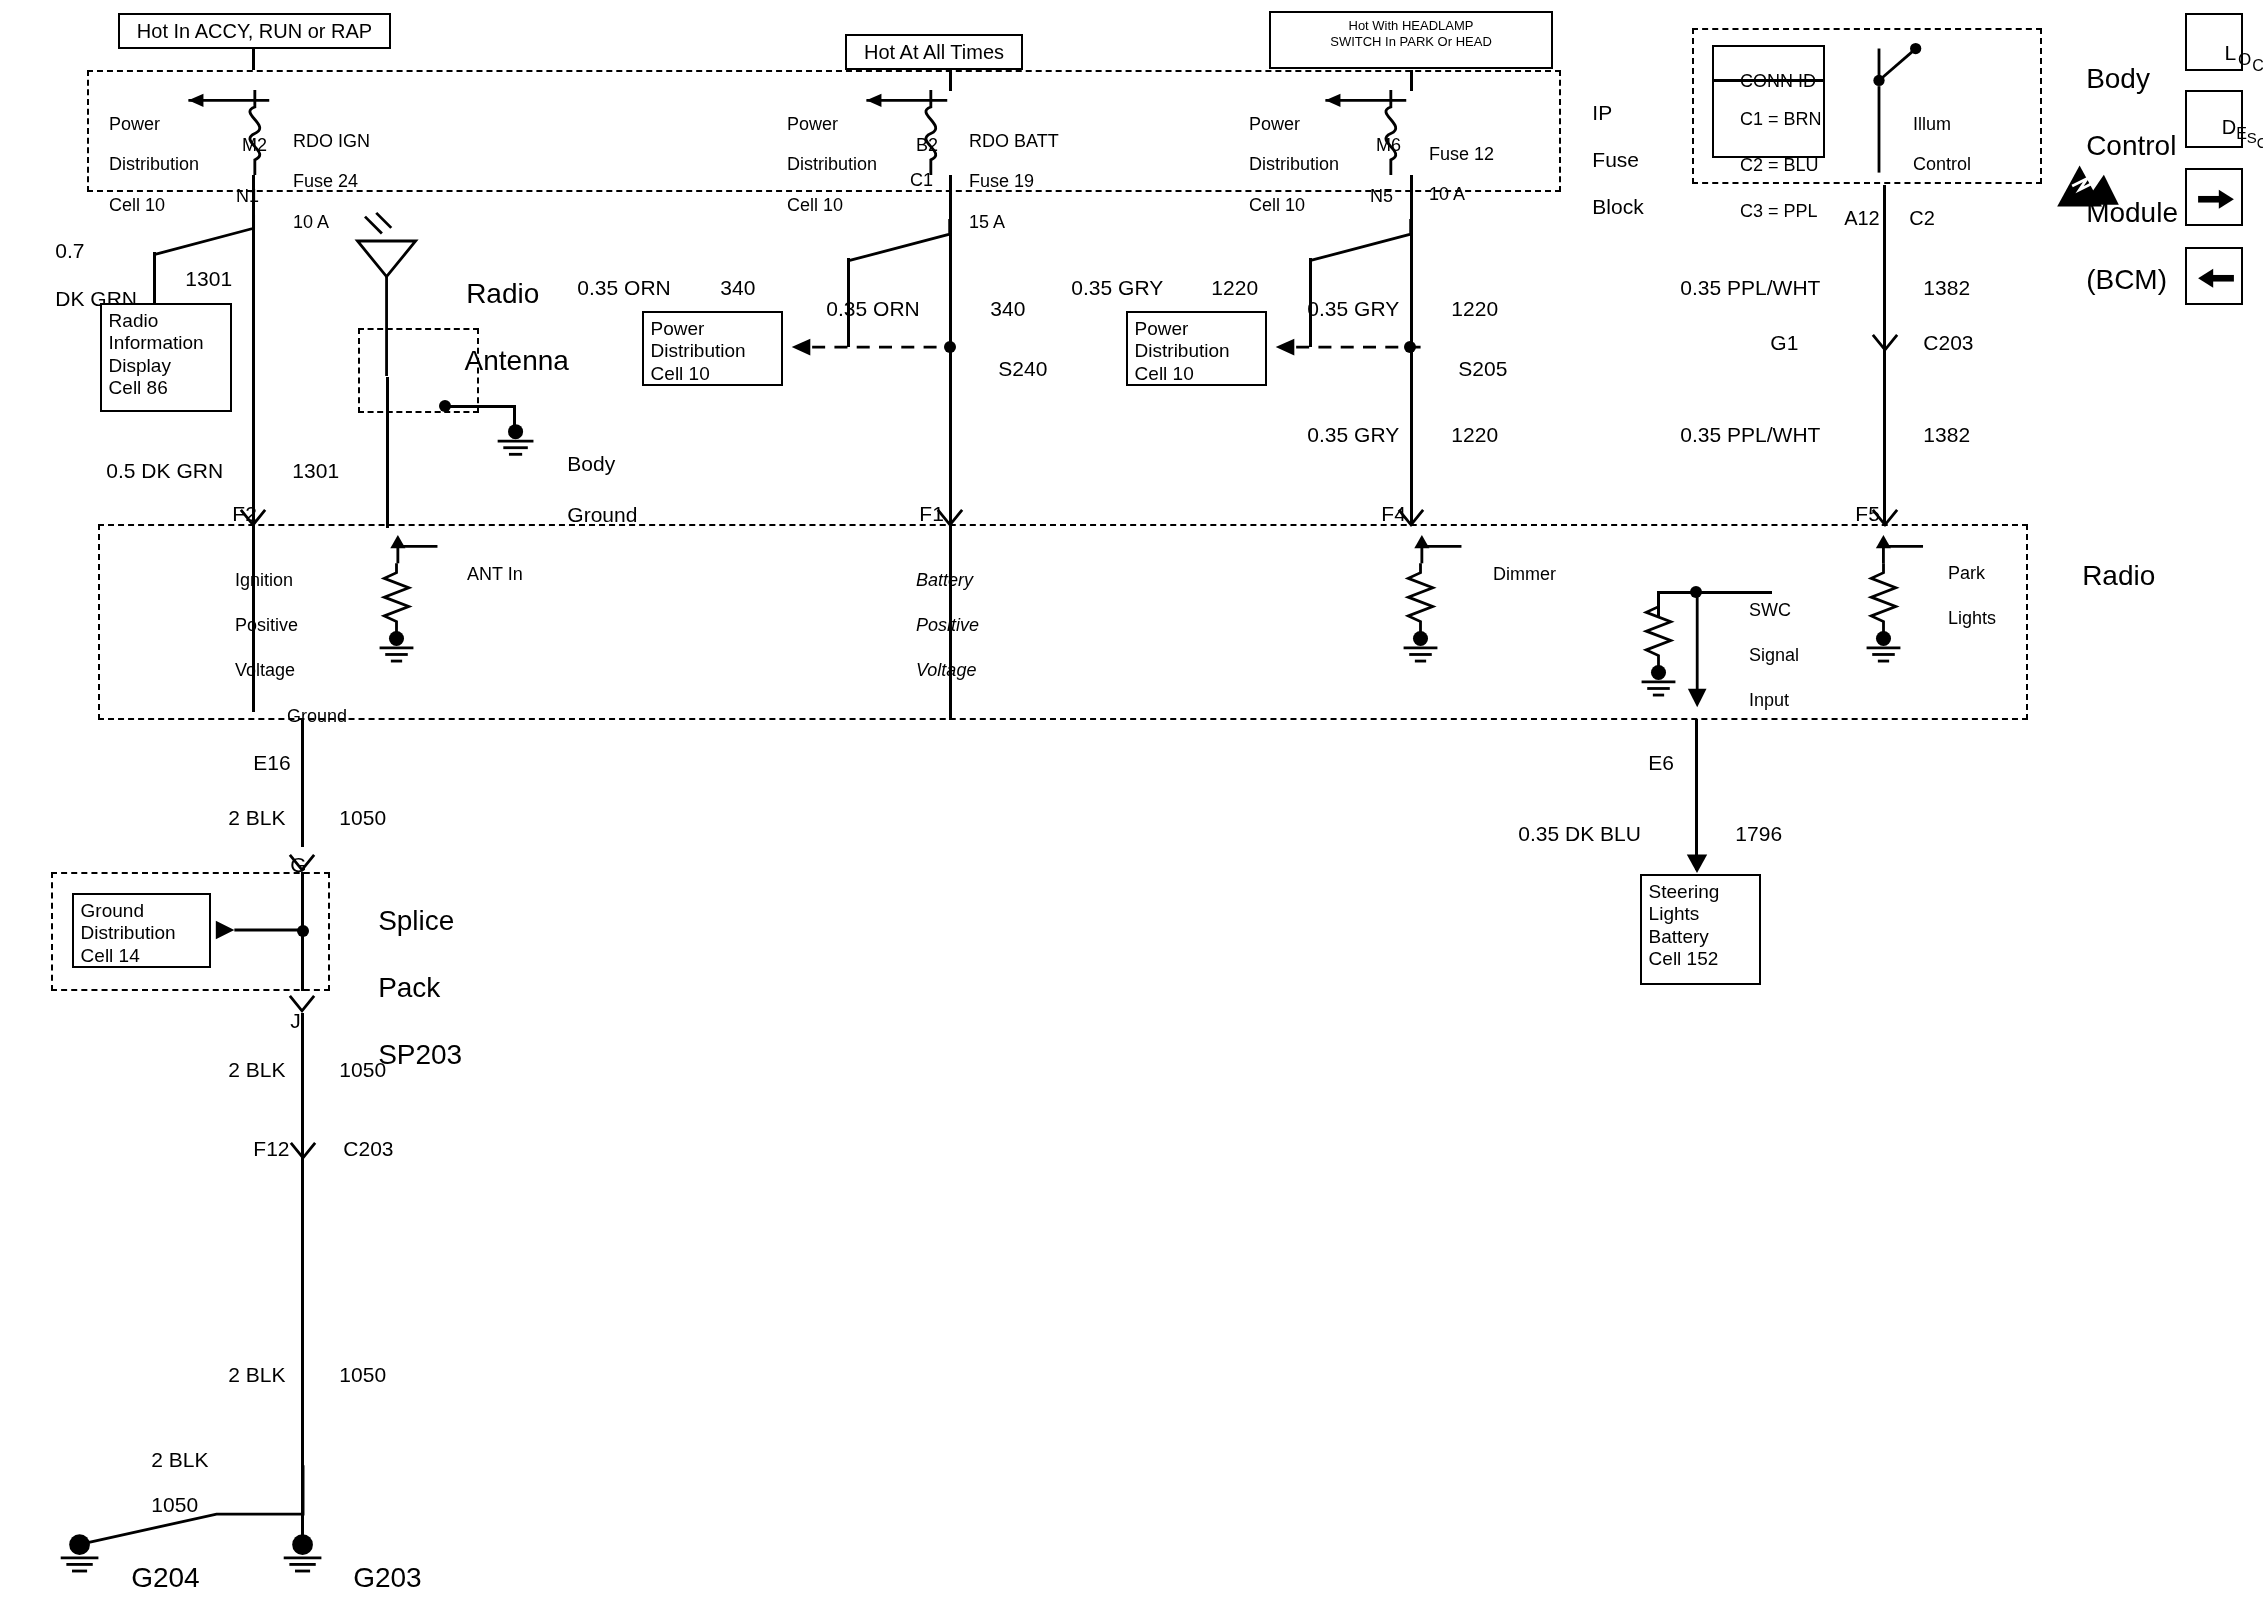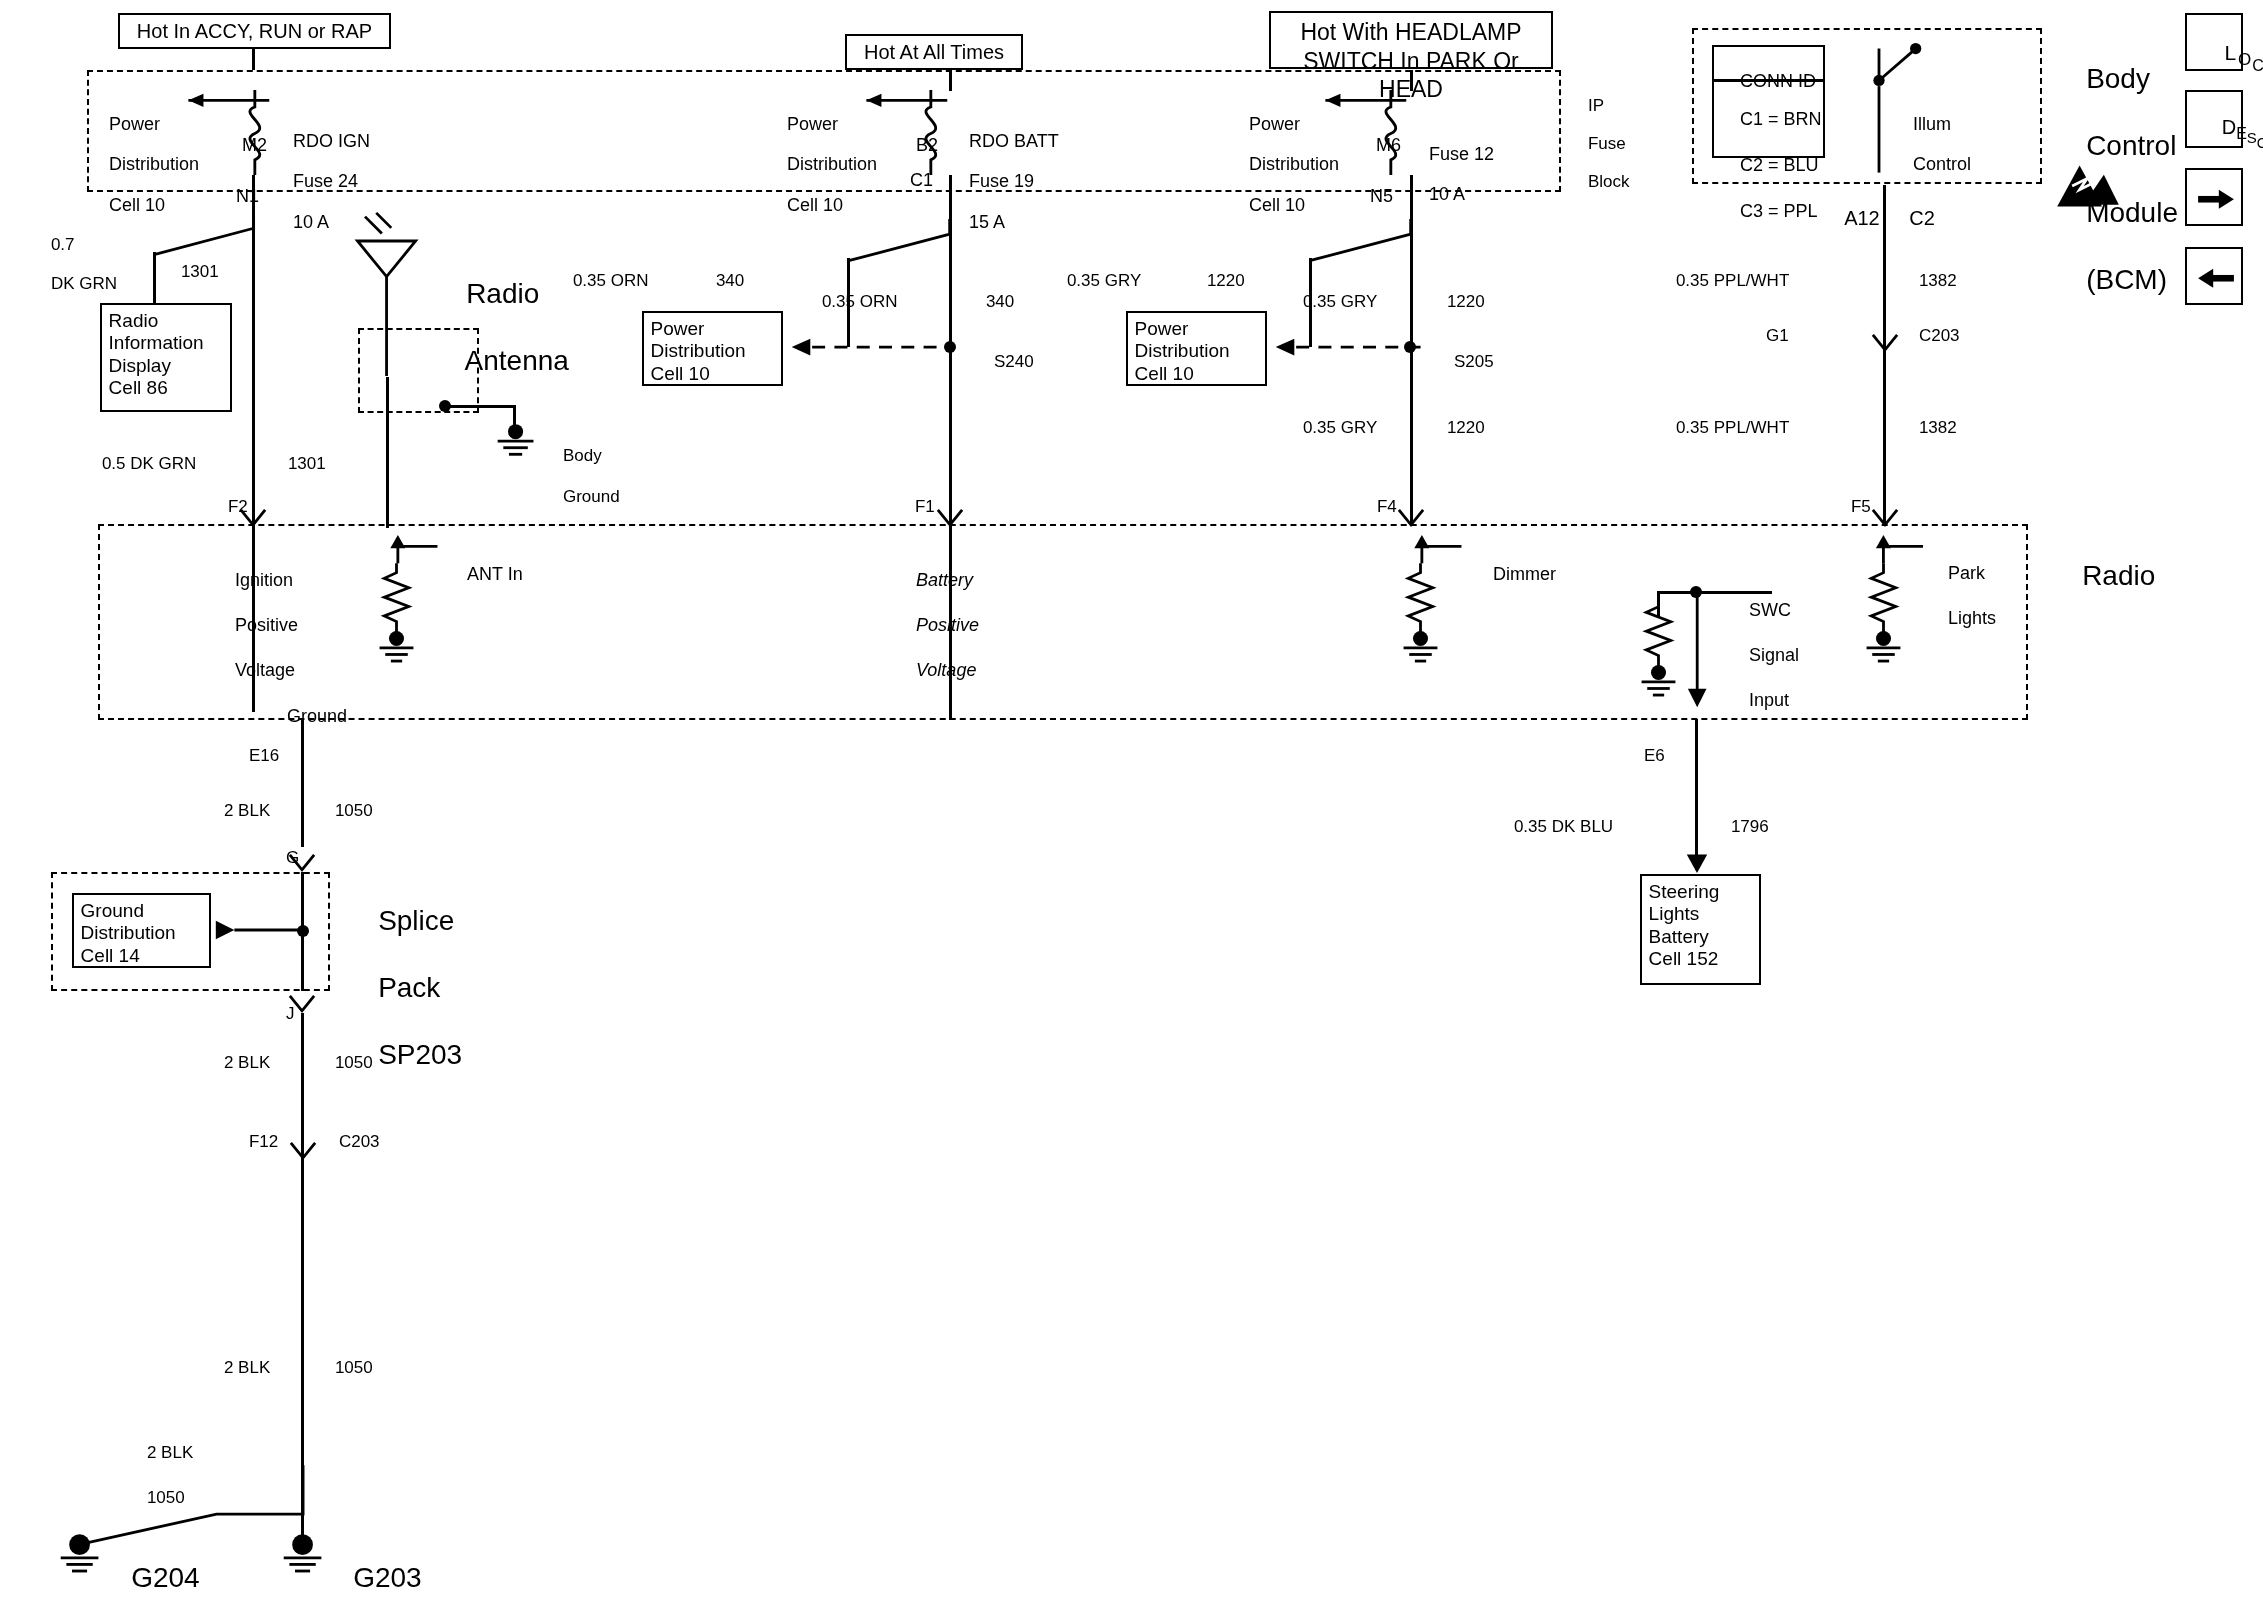--- a/index.html
+++ b/index.html
@@ -1,20 +1,20 @@
 <!DOCTYPE html>
 <html style="font-size:15px"><head>
 <meta charset="utf-8">
 <style>
   html,body{margin:0;padding:0;background:#ffffff;}
   body{font-family:"Liberation Sans", sans-serif;color:#000;}
   #stage{position:relative;width:2264px;height:1618px;overflow:hidden;background:#fff;}
   .lbl{position:absolute;font-size:20px;line-height:1.12;white-space:pre;}
   .lbl.big{font-size:28px;}
-  .lbl.med{font-size:17px;}
+  .lbl.med{font-size:21px;}
   .lbl.sm{font-size:18px;}
   .box{position:absolute;border:2.8px solid #000;background:#fff;box-sizing:border-box;}
   .dbox{position:absolute;border:2.8px dashed #000;background:transparent;box-sizing:border-box;}
   .hline{position:absolute;background:#000;height:2.8px;}
   .vline{position:absolute;background:#000;width:2.8px;}
   .dot{position:absolute;background:#000;border-radius:50%;width:12.2px;height:12.2px;}
   .txtbox{position:absolute;border:2.8px solid #000;box-sizing:border-box;background:#fff;
           font-size:19px;line-height:1.18;padding:4.7px 6.6px;}
   .txtboxc{position:absolute;border:2.8px solid #000;box-sizing:border-box;background:#fff;
           font-size:20px;line-height:1.2;padding:3.8px 7.5px;text-align:center;}
@@ -27,21 +27,21 @@
 <div id="stage">
 
   <div class="txtboxc" style="left:118px;top:13px;width:273px;height:36px;">
     <span>Hot In ACCY, RUN or RAP</span>
   </div>
 
   <div class="txtboxc" style="left:845px;top:34px;width:178px;height:36px;">
     <span>Hot At All Times</span>
   </div>
 
-  <div class="txtboxc" style="left:1269px;top:11.3px;width:284px;height:58px;line-height:1.25;font-size:23px;padding-top:4.7px;">
+  <div class="txtboxc" style="left:1269px;top:11.3px;width:284px;height:58px;line-height:1.25;font-size:13px;padding-top:4.7px;">
     <span>Hot With HEADLAMP</span><br>
     <span>SWITCH In PARK Or HEAD</span>
   </div>
 
   <div class="vline" style="left:252px;top:49px;height:21px;"></div>
   <div class="vline" style="left:949px;top:70px;height:21px;"></div>
   <div class="vline" style="left:1410px;top:70px;height:21px;"></div>
 
   <div class="dbox" style="left:87px;top:70px;width:1474px;height:122px;"></div>
 

